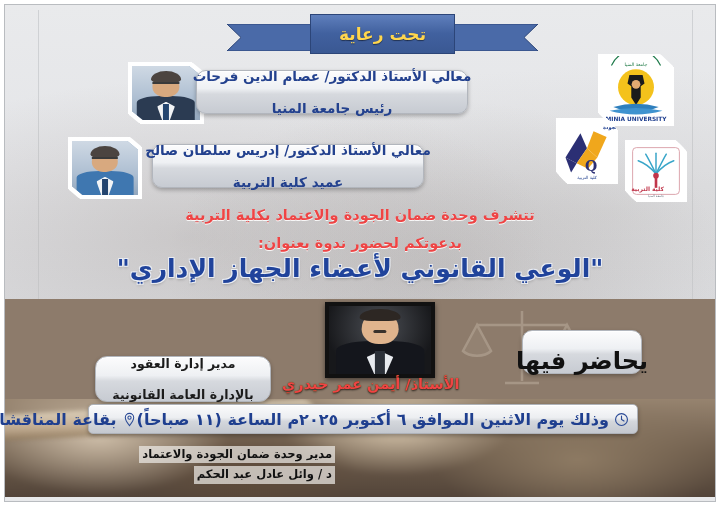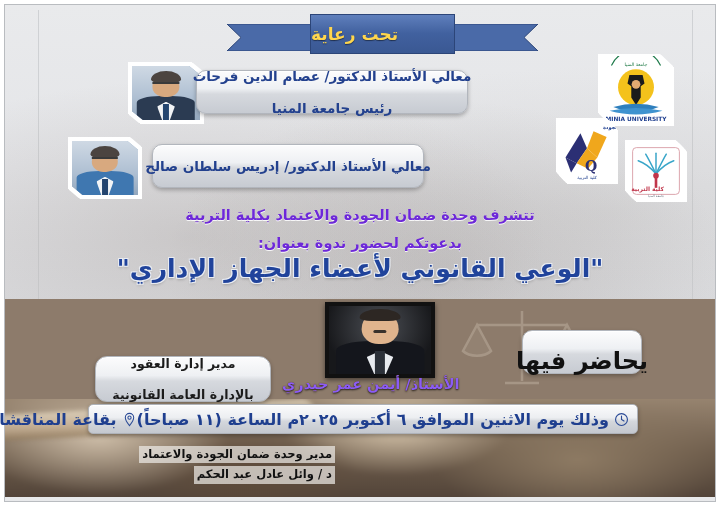--- a/index.html
+++ b/index.html
@@ -101,21 +101,21 @@
   .ribbon-wrap{
     position:absolute; left:290px; top:14px; width:185px; height:42px;
   }
   .ribbon-tails{
     position:absolute; left:-63px; top:10px; width:311px; height:27px;
   }
   .ribbon-center{
     position:absolute; left:20px; top:0; width:145px; height:40px;
     background:linear-gradient(180deg,#5f7fbc 0%,#41619f 48%,#3a5893 100%);
     border:1px solid #2c4578;
-    display:flex; align-items:center; justify-content:flex-end;
+    display:flex; align-items:center; justify-content:center;
   }
   .ribbon-center span{
     color:#ffd64d; font-size:17px; font-weight:bold; letter-spacing:.5px;
     text-shadow:0 1px 1px rgba(0,0,0,.45);
   }
 
   
   .portrait{
     position:absolute;
     background:#ffffff;
@@ -171,21 +171,21 @@
 
   #plate-lecturer{ left:522px; top:330px; width:120px; height:44px; border-radius:10px; }
   #plate-lecturer .l1{ color:#111111; font-size:24px;margin-top:18px; }
 
   
   .invite{
     position:absolute; left:110px; top:202px; width:500px;
     text-align:center;
   }
   .invite .ln{
-    color:#6d28d9; font-weight:bold; font-size:14.5px; line-height:1.9;
+    color:#ef4444; font-weight:bold; font-size:14.5px; line-height:1.9;
     text-shadow:0 1px 0 rgba(255,255,255,.85);
   }
   .seminar-title{
     position:absolute; left:60px; top:255px; width:600px;
     text-align:center;
     color:#20439b; font-weight:bold; font-size:25px; line-height:1.1;
     text-shadow:
       -1px -1px 0 #e9ecf2, 1px -1px 0 #e9ecf2, -1px 1px 0 #e9ecf2, 1px 1px 0 #e9ecf2,
       0 2px 3px rgba(0,0,0,.22);
     white-space:nowrap;
@@ -205,21 +205,21 @@
   #speaker-photo .hair{ top:4%; width:40%; height:18%; background:#2d2723; }
   #speaker-photo .mustache{ position:absolute; left:50%; top:36%; width:13%; height:4%;
       transform:translateX(-50%); background:#3a322c; border-radius:2px; }
   #speaker-photo .suit{ background:#14161c; height:48%; }
   #speaker-photo .shirt{ background:#e8ebef; }
   #speaker-photo .tie{ background:#2b3038; width:10%; height:34%; }
 
   .speaker-name{
     position:absolute; left:282px; top:376px; width:250px;
     text-align:left;
-    color:#8b5cf6; font-weight:bold; font-size:14.5px;
+    color:#ef4444; font-weight:bold; font-size:14.5px;
     text-shadow:0 1px 2px rgba(0,0,0,.75), 0 0 1px #7a5a00;
     white-space:nowrap;
   }
 
   
   .details-bar{
     position:absolute; left:88px; top:404px; width:550px; height:30px;
     background:linear-gradient(180deg,#fbfbfc 0%,#eceef1 45%,#d4d7dc 58%,#c4c8cf 100%);
     border:1px solid #aeb2b9;
     border-radius:5px;
@@ -319,20 +319,21 @@
       <div class="head"></div>
       <div class="hair"></div>
       <div class="glasses"></div>
       <div class="shirt"></div>
       <div class="tie"></div>
     </div>
   </div>
 
   <div class="plate" id="plate-2">
     <div class="l1">معالي الأستاذ الدكتور/ إدريس سلطان صالح</div>
+    <div class="l2">عميد كلية التربية</div>
   </div>
 
   <div class="invite">
     <div class="ln">تتشرف وحدة ضمان الجودة والاعتماد بكلية التربية</div>
     <div class="ln">بدعوتكم لحضور ندوة بعنوان:</div>
   </div>
 
   <div class="seminar-title">"الوعي القانوني لأعضاء الجهاز الإداري"</div>
 
   <div class="plate" id="plate-role">

